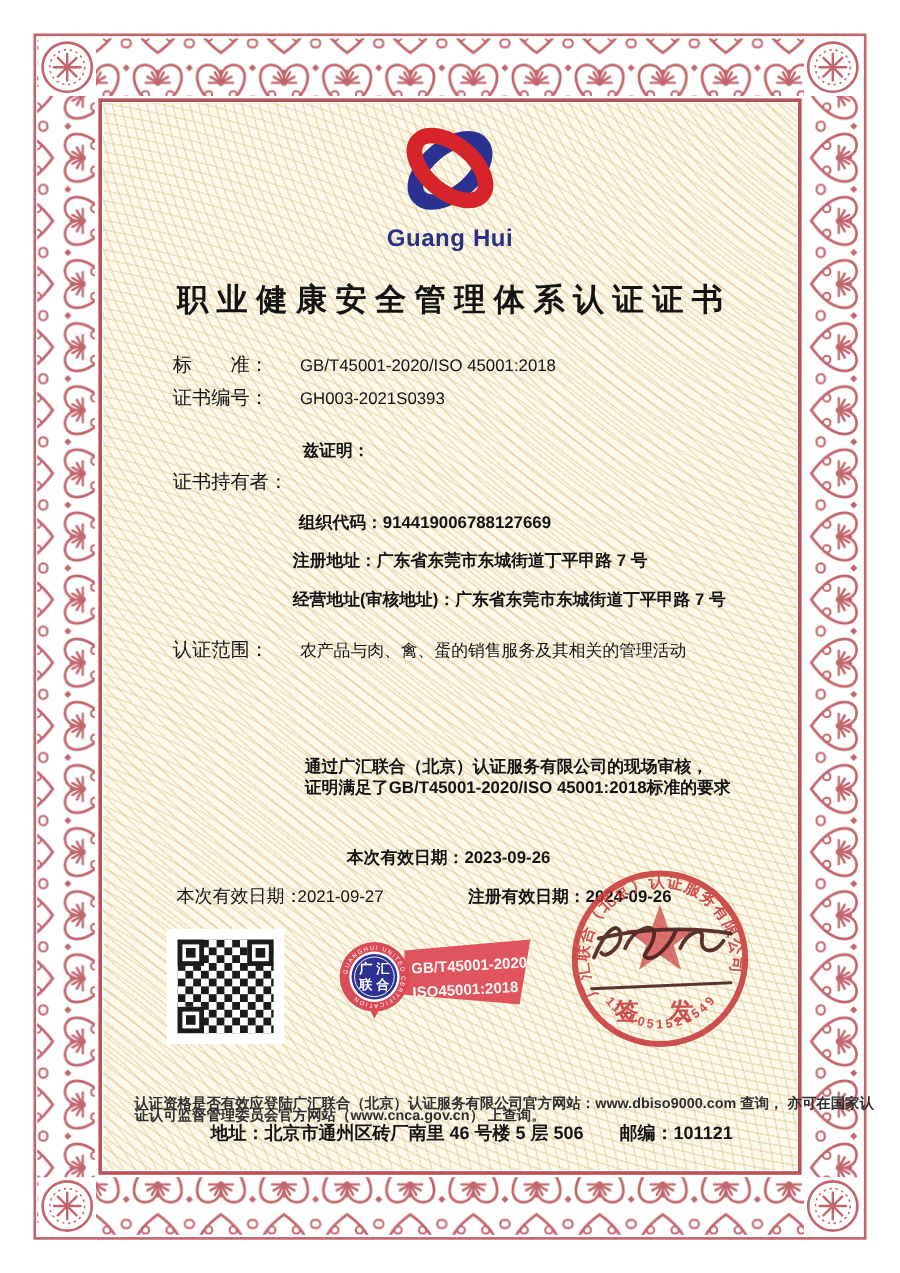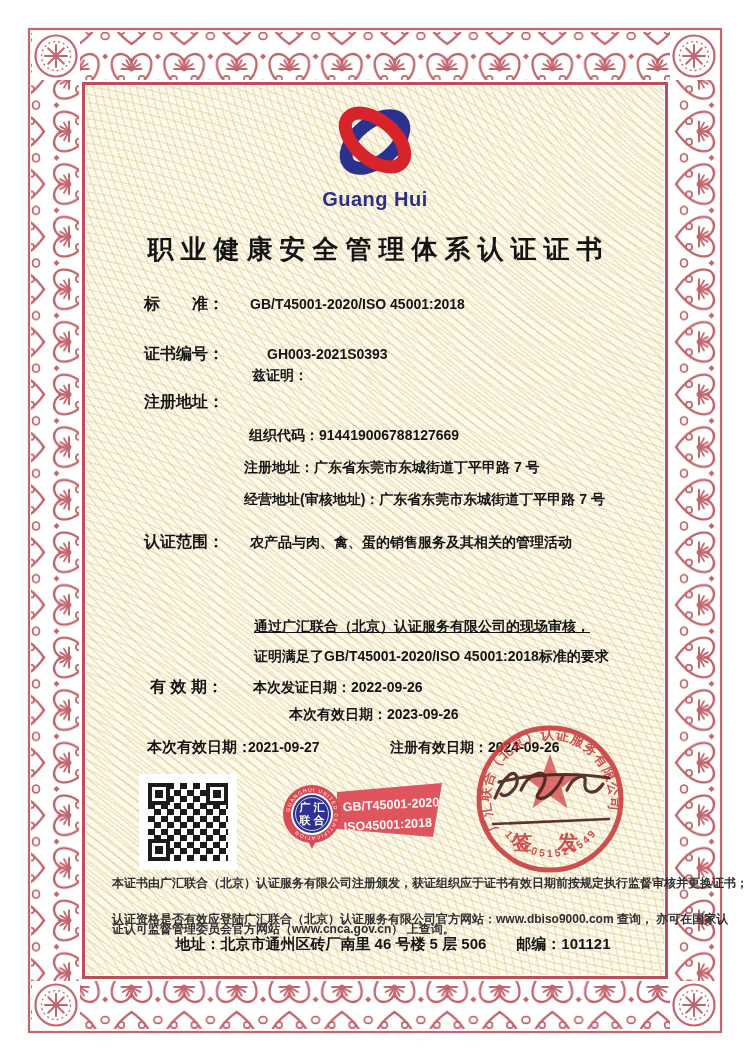--- a/index.html
+++ b/index.html
@@ -11,22 +11,22 @@
     background:
       repeating-radial-gradient(circle at 128% -18%, rgba(213,184,118,.34) 0 1.5px, rgba(0,0,0,0) 1.5px 7px),
       repeating-radial-gradient(circle at -28% 112%, rgba(213,184,118,.30) 0 1.5px, rgba(0,0,0,0) 1.5px 8px),
       #fcf8ea;
   }
   .abs{position:absolute;}
   .ctr{left:0;right:0;text-align:center;}
   .brand{font-size:20px;font-weight:bold;color:#2b3086;letter-spacing:.5px;}
   .title{font-size:26px;font-weight:bold;color:#141414;letter-spacing:7px;padding-left:7px;white-space:nowrap;}
   .row{position:absolute;left:58px;display:flex;align-items:baseline;white-space:nowrap;color:#141414;}
-  .lab{flex:none;width:106px;font-size:16px;font-weight:bold;}
-  .val{font-size:14px;font-weight:bold;}
+  .lab{flex:none;width:106px;font-size:16px;font-weight:normal;}
+  .val{font-size:14px;font-weight:normal;}
   .solo{position:absolute;font-size:14px;font-weight:bold;color:#141414;white-space:nowrap;}
   .foot{position:absolute;left:26px;width:530px;font-size:12px;font-weight:bold;color:#2e2e2e;white-space:nowrap;}
   .addr{position:absolute;left:0;right:0;text-align:center;font-size:15px;font-weight:bold;color:#141414;margin-left:36px;}
   .qr{position:absolute;left:53px;top:688px;width:98px;height:96px;background:#fff;}
   .qr-mod{position:absolute;left:9px;top:9px;right:9px;bottom:9px;
     background:repeating-conic-gradient(#1b1b1b 0% 25%, #ffffff 0% 50%);background-size:13px 13px;}
   .finder{position:absolute;width:14px;height:14px;border:4px solid #1b1b1b;background:#fff;}
   .finder::after{content:"";position:absolute;left:3px;top:3px;width:8px;height:8px;background:#1b1b1b;}
   .f-tl{left:9px;top:9px;} .f-tr{right:9px;top:9px;} .f-bl{left:9px;bottom:9px;}
   svg text{font-family:"Liberation Sans",sans-serif;}
@@ -109,41 +109,37 @@
       <path d="M70,22 A 35 19.5 0 0 1 86,38" fill="none" stroke="#2b3190" stroke-width="13" transform="rotate(-40 60 50)" opacity="0"></path>
     </svg>
     <div class="abs ctr title" style="top:146px;">职业健康安全管理体系认证证书</div>
 
     <div class="abs ctr brand" style="top:102px;">Guang Hui</div>
 
     <div class="row" style="top:208px;">
       <span class="lab">标　　准：</span>
       <span class="val">GB/T45001-2020/ISO 45001:2018</span>
     </div>
-    <div class="row" style="top:258px;gap:17px;">
+    <div class="row" style="top:236px;">
       <span class="lab">证书编号：</span>
       <span class="val">GH003-2021S0393</span>
     </div>
     <div class="solo" style="left:166px;top:281px;">兹证明：</div>
     <div class="row" style="top:306px;">
-      <span class="lab">注册地址：</span>
+      <span class="lab">证书持有者：</span>
     </div>
     <div class="solo" style="left:163px;top:341px;">组织代码：914419006788127669</div>
     <div class="solo" style="left:158px;top:373px;">注册地址：广东省东莞市东城街道丁平甲路 7 号</div>
     <div class="solo" style="left:158px;top:405px;">经营地址(审核地址)：广东省东莞市东城街道丁平甲路 7 号</div>
     <div class="row" style="top:446px;">
       <span class="lab">认证范围：</span>
       <span class="val">农产品与肉、禽、蛋的销售服务及其相关的管理活动</span>
     </div>
-    <div class="solo" style="left:168px;top:532px;text-decoration:underline;">通过广汇联合（北京）认证服务有限公司的现场审核，</div>
+    <div class="solo" style="left:168px;top:544px;">通过广汇联合（北京）认证服务有限公司的现场审核，</div>
     <div class="solo" style="left:168px;top:562px;">证明满足了GB/T45001-2020/ISO 45001:2018标准的要求</div>
-    <div class="row" style="left:64px;top:591px;">
-      <span class="lab" style="width:103px;">有 效 期：</span>
-      <span class="val">本次发证日期：2022-09-26</span>
-    </div>
     <div class="solo" style="left:167px;top:620px;padding-left:36px;">本次有效日期：2023-09-26</div>
     <div class="row" style="left:61px;top:652px;">
       <span class="lab" style="width:101px;font-size:15px;">本次有效日期：</span>
       <span class="val">2021-09-27</span>
     </div>
     <div class="solo" style="left:304px;top:653px;font-size:14px;">注册有效日期：2024-09-26</div>
 
     <div class="qr">
       <div class="qr-mod"></div>
       <div class="finder f-tl"></div>
@@ -190,19 +186,18 @@
       </g>
       <g stroke="#4d2420" stroke-width="3.2" fill="none" stroke-linecap="round" opacity="0.92">
         <path d="M34,84 C44,60 54,54 56,64 C58,74 44,86 40,80"></path>
         <path d="M60,76 C68,58 86,54 84,66 C82,78 72,82 78,84 C86,87 98,72 102,62"></path>
         <path d="M106,76 C112,62 126,58 124,68 C122,80 134,82 142,70"></path>
         <path d="M38,68 C72,60 112,58 148,64"></path>
         <path d="M32,110 L148,105" stroke-width="2.6"></path>
       </g>
     </svg>
 
-    <div class="foot" style="top:789px;">本证书由广汇联合（北京）认证服务有限公司注册颁发，获证组织应于证书有效日期前按规定执行监督审核并更换证书；</div>
     <div class="foot" style="top:812px;margin-top:13px;">认证资格是否有效应登陆广汇联合（北京）认证服务有限公司官方网站：www.dbiso9000.com 查询， 亦可在国家认</div>
     <div class="foot" style="top:835px;">证认可监督管理委员会官方网站（www.cnca.gov.cn） 上查询。</div>
     <div class="addr" style="top:849px;">地址：北京市通州区砖厂南里 46 号楼 5 层 506　　邮编：101121</div>
 
   </div>
 </div>
 
 </body></html>

